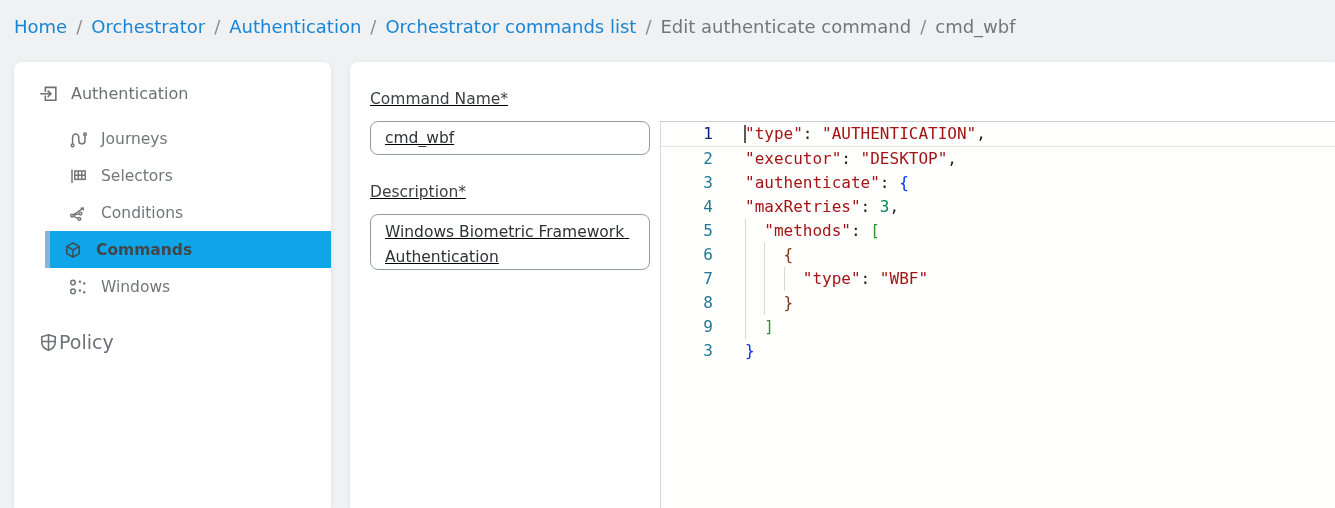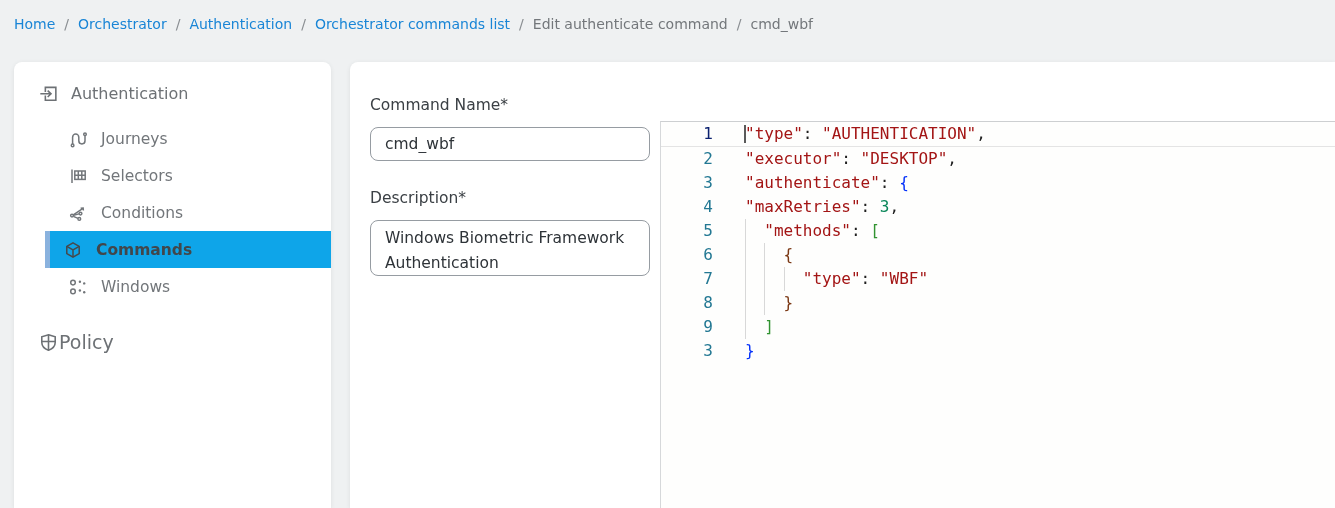--- a/index.html
+++ b/index.html
@@ -5,21 +5,21 @@
   html,body{margin:0;padding:0;}
   body{
     width:1335px;height:508px;overflow:hidden;
     background:#eff1f2;
     font-family:"DejaVu Sans","Liberation Sans",sans-serif;
     -webkit-font-smoothing:antialiased;
   }
   
   .breadcrumb{
     position:absolute;left:14px;top:16px;right:10px;
-    font-size:14px;display:flex;align-items:center;gap:9px;white-space:nowrap;
+    font-size:18px;display:flex;align-items:center;gap:9px;white-space:nowrap;
   }
   .crumb-link{color:#1985d6;cursor:pointer;text-decoration:none;}
   .crumb-text{color:#73777b;}
   .crumb-sep{color:#8a8e92;}
   
   .card{
     position:absolute;top:62px;bottom:0;background:#ffffff;
     box-shadow:0 1px 4px rgba(60,64,67,.10);
   }
   .sidebar-card{left:14px;width:317px;border-radius:8px 8px 0 0;}
@@ -41,21 +41,21 @@
   .side-item.selected::before{
     content:"";position:absolute;left:0;top:0;bottom:0;width:5px;background:#8ab2de;
   }
   .side-item.selected{padding-left:18px;}
   .side-footer{
     display:flex;align-items:center;
     padding:26px 0 0 24px;color:#6d7175;font-size:19px;cursor:pointer;
   }
   .sicon{flex:0 0 auto;display:block;}
   
-  .form-col{position:absolute;left:20px;top:6px;width:285px;}
+  .form-col{position:absolute;left:20px;top:0;width:285px;text-decoration:underline;}
   .field-label{margin-top:28px;font-size:15.5px;color:#3b4045;}
   .text-input{
     display:block;margin-top:13px;width:250px;height:32px;
     border:1px solid #969ca2;border-radius:8px;
     padding:0 14px;font-size:15.5px;color:#2e3338;
     font-family:"DejaVu Sans","Liberation Sans",sans-serif;
     background:#fff;box-sizing:content-box;outline:none;
   }
   .desc-wrap{position:relative;margin-top:13px;width:280px;}
   .text-area{

